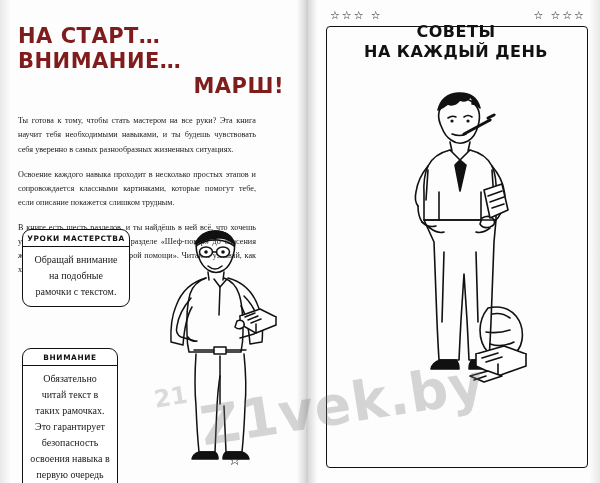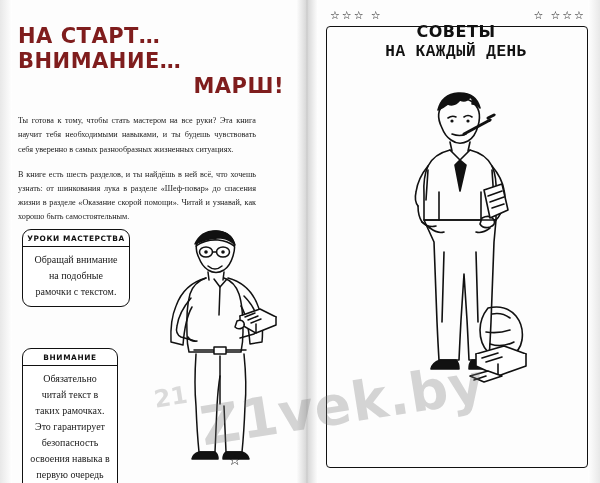--- a/index.html
+++ b/index.html
@@ -163,21 +163,21 @@
     font-family: "DejaVu Sans", sans-serif;
     font-weight: bold;
     font-size: 16px;
     line-height: 1.25;
     letter-spacing: 0.5px;
     text-align: center;
     color: #111;
     text-transform: uppercase;
   }
   .title-right .r1 { display: block; }
-  .title-right .r2 { display: block; font-family: Liberation Mono, monospace; }
+  .title-right .r2 { display: block; }
 
   .fig-right {
     position: absolute;
     left: 48px;
     top: 92px;
     width: 190px;
     height: 330px;
   }
 
   
@@ -220,20 +220,21 @@
   <div class="page-shadow-right"></div>
 
   <div class="page page-left">
 
     <div class="title-left">
       <span class="l1">НА СТАРТ… ВНИМАНИЕ…</span>
       <span class="l2">МАРШ!</span>
     </div>
 
     <p class="body-text">Ты готова к тому, чтобы стать мастером на все руки? Эта книга научит тебя необходимыми навыками, и ты будешь чувствовать себя уверенно в самых разнообразных жизненных ситуациях.</p>
+    <p class="body-text">Освоение каждого навыка проходит в несколько простых этапов и сопровождается классными картинками, которые помогут тебе, если описание покажется слишком трудным.</p>
     <p class="body-text">В книге есть шесть разделов, и ты найдёшь в ней всё, что хочешь узнать: от шинкования лука в разделе «Шеф-повар» до спасения жизни в разделе «Оказание скорой помощи». Читай и узнавай, как хорошо быть самостоятельным.</p>
 
     <div class="tip-box" id="tip-box-1">
       <div class="tip-header">УРОКИ МАСТЕРСТВА</div>
       <div class="tip-body">
         <p>Обращай внимание на подобные рамочки с текстом.</p>
       </div>
     </div>
 
     <div class="tip-box" id="tip-box-2">

